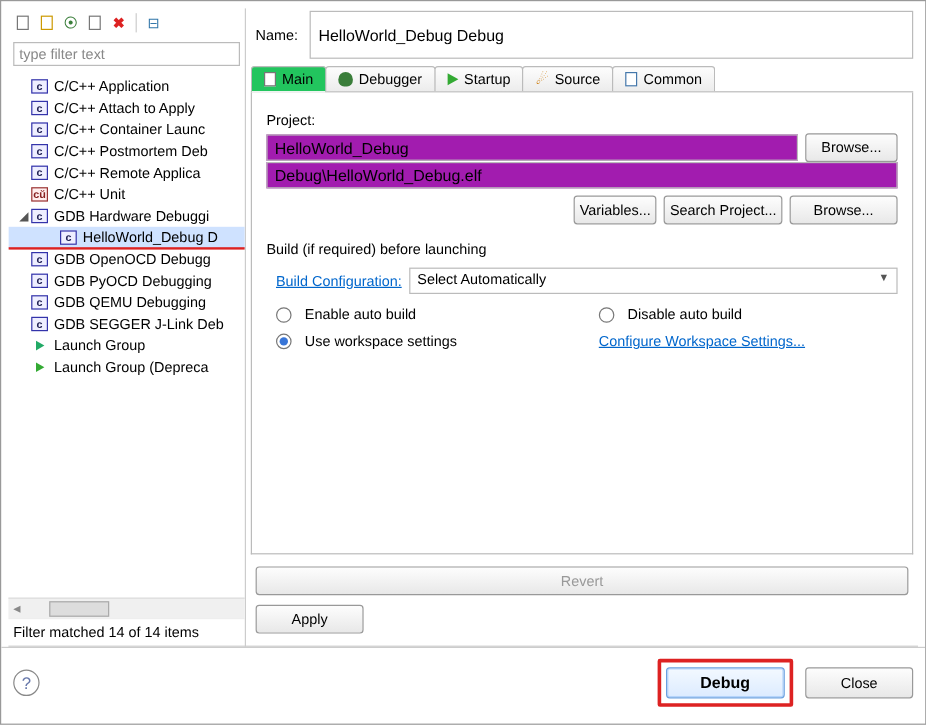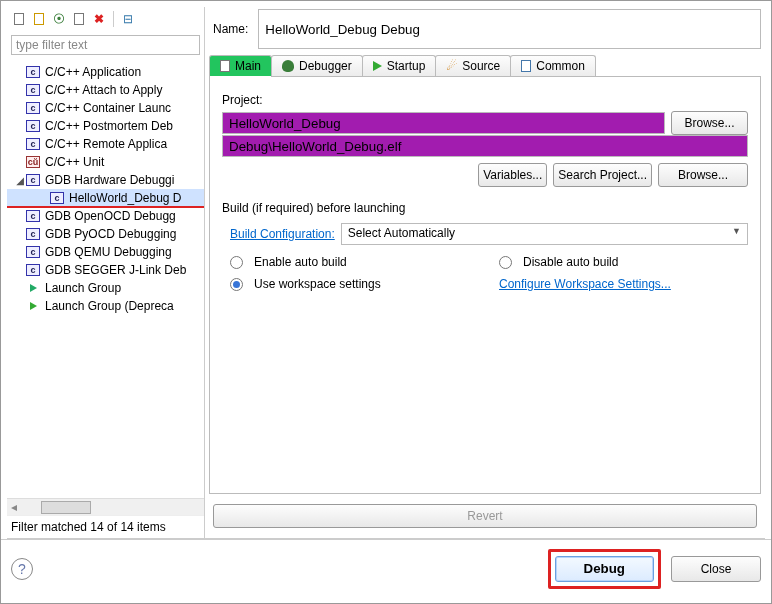--- a/index.html
+++ b/index.html
@@ -351,20 +351,21 @@
             </span>
             <span>Use workspace settings</span>
           </div>
         <div class="radio-row">
             <span class="link">Configure Workspace Settings...</span>
           </div>
       </div>
     </div>
     <div class="footer-buttons">
       <button class="btn" disabled="">Revert</button>
+      <button class="btn" style="width:90px">Apply</button>
     </div>
   </div>
 </div>
 
 <div class="bottom-bar">
   <div class="help-icon">?</div>
   <div style="display:flex;align-items:center;gap:10px">
     <div class="btn-primary-box">
       <button class="btn-debug">Debug</button>
     </div>

